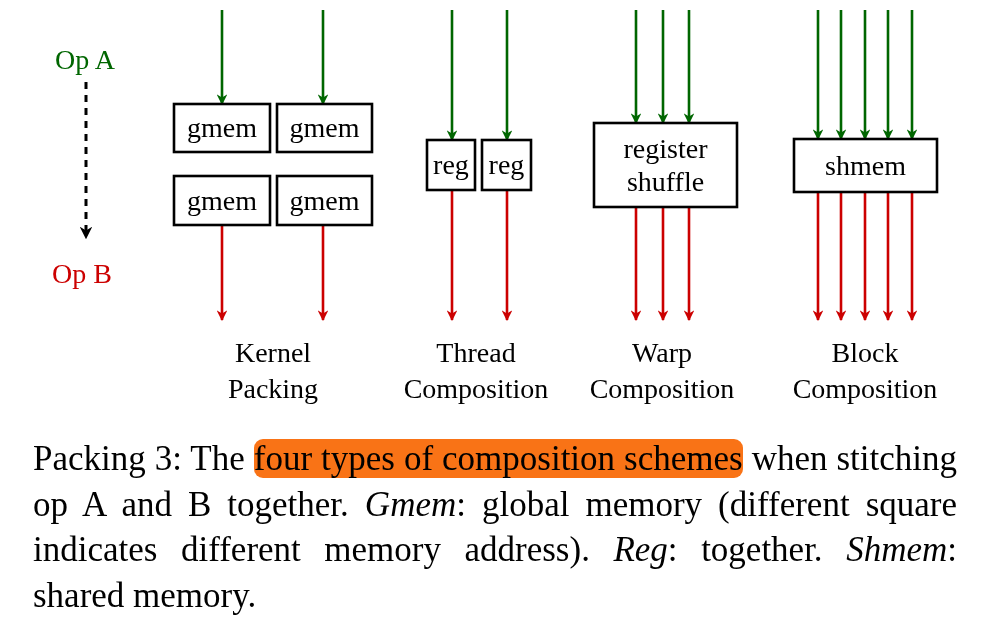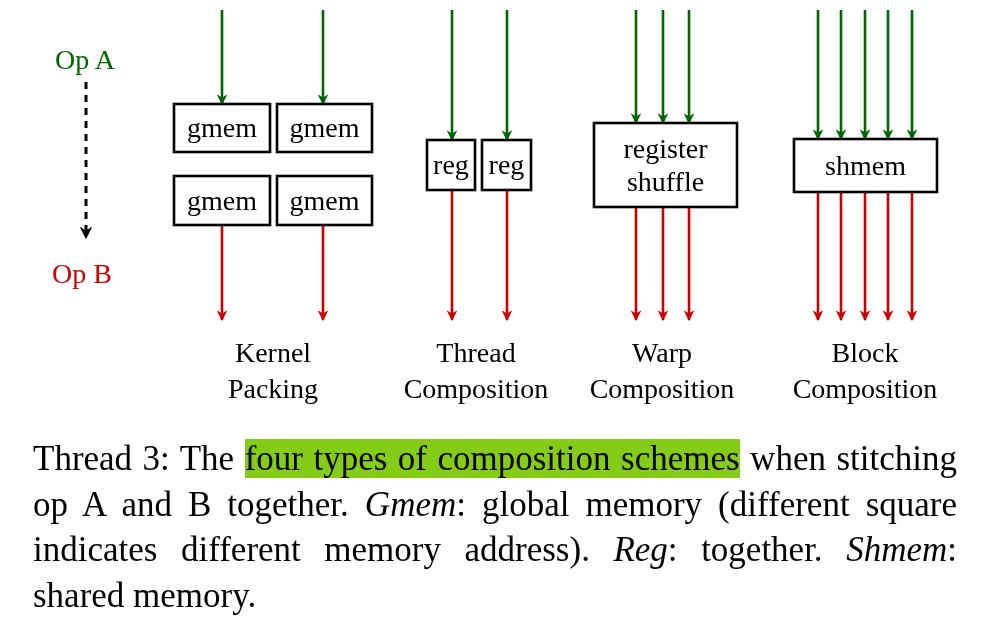--- a/index.html
+++ b/index.html
@@ -5,21 +5,21 @@
   html, body { margin: 0; padding: 0; background: #ffffff; }
   body { width: 992px; height: 627px; position: relative; overflow: hidden;
          font-family: "Liberation Serif", "DejaVu Serif", serif; color: #000; }
   #diagram { position: absolute; left: 0; top: 0; width: 992px; height: 420px; }
   #diagram text { font-family: "Liberation Serif", "DejaVu Serif", serif; }
   .box-label { font-size: 28px; fill: #000; }
   .group-label { font-size: 28px; fill: #000; }
   .caption { position: absolute; left: 33px; top: 436px; width: 924px;
              font-size: 35px; line-height: 45.5px; text-align: justify;
              text-align-last: left; }
-  .caption .hl { background: #84cc16; }
+  .caption .hl { background: #f97316; border-radius: 9px; }
   .caption em { font-style: italic; }
 </style>
 </head>
 <body>
 
 <svg id="diagram" xmlns="http://www.w3.org/2000/svg" width="992" height="420" viewBox="0 0 992 420">
   <defs>
     <marker id="head-green" viewBox="0 0 10 10" refX="9" refY="5" markerWidth="4.2" markerHeight="4.2" orient="auto" markerUnits="strokeWidth">
       <path d="M0,0 L10,5 L0,10 L3,5 z" fill="#006600"></path>
     </marker>
@@ -108,14 +108,14 @@
           <rect x="794" y="139" width="143" height="53" fill="#fff" stroke="#000000" stroke-width="2.6"></rect>
           <text x="865.5" y="174.5" text-anchor="middle" class="box-label">shmem</text>
         </g>
         <text x="865" y="362" text-anchor="middle" class="group-label">Block</text>
         <text x="865" y="398" text-anchor="middle" class="group-label">Composition</text>
       </g>
     </g>
 </svg>
 
 <div class="caption">
-  <span>Thread 3: The </span><span class="hl">four types of composition schemes</span><span> when stitching op A and B together. </span><em>Gmem</em><span>: global memory (different square indicates different memory address). </span><em>Reg</em><span>: together. </span><em>Shmem</em><span>: shared memory.</span>
+  <span>Packing 3: The </span><span class="hl">four types of composition schemes</span><span> when stitching op A and B together. </span><em>Gmem</em><span>: global memory (different square indicates different memory address). </span><em>Reg</em><span>: together. </span><em>Shmem</em><span>: shared memory.</span>
 </div>
 
 </body></html>

